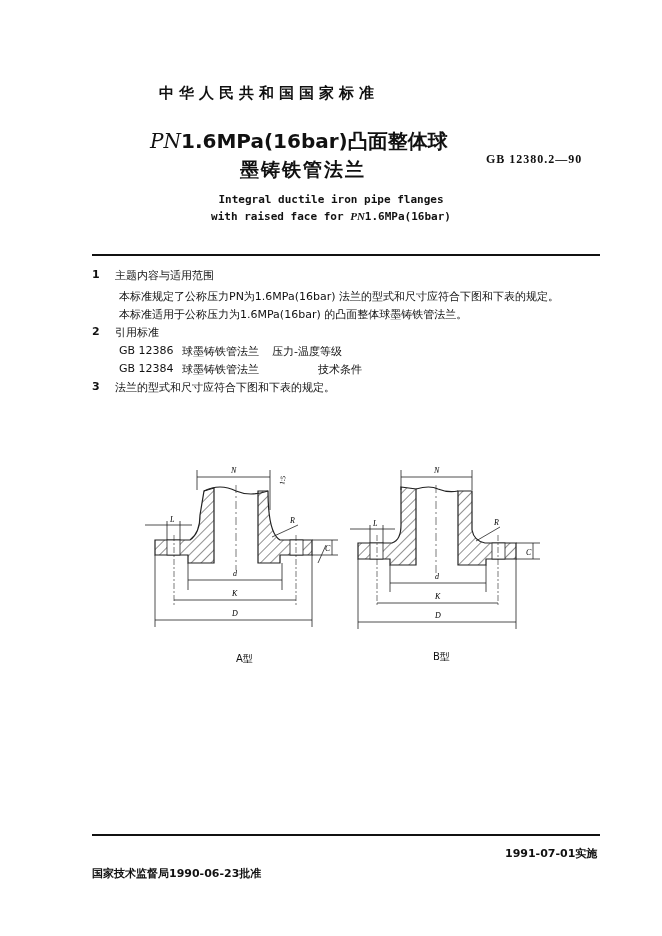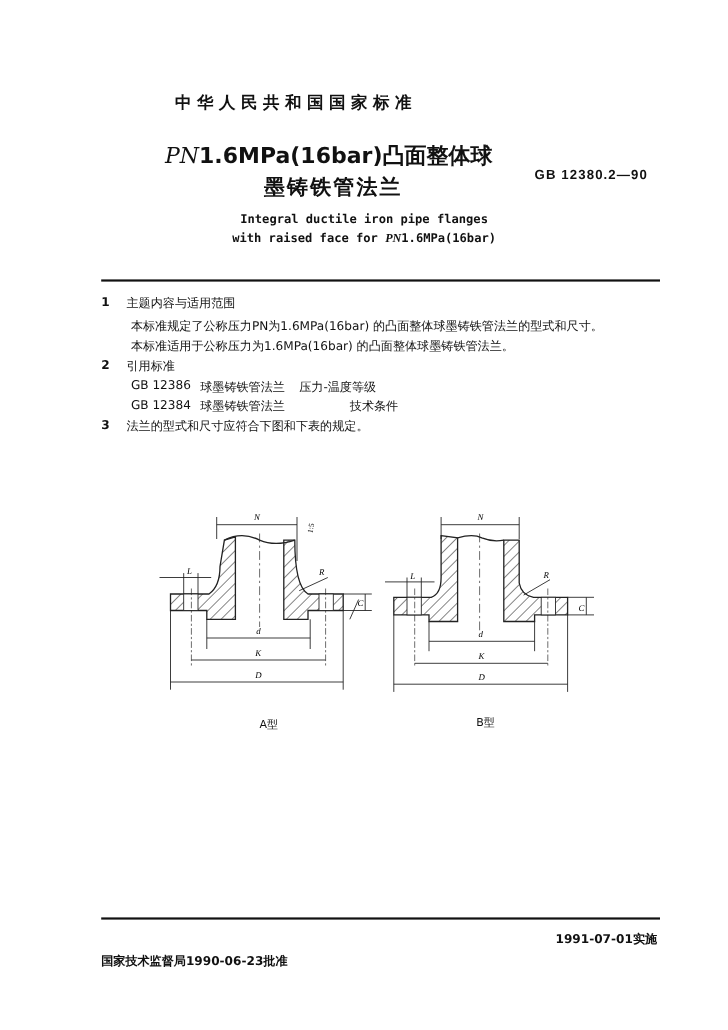--- a/index.html
+++ b/index.html
@@ -2,21 +2,21 @@
 <html><head>
 <meta charset="utf-8">
 <style>
   html,body{margin:0;padding:0;background:#fff;}
   body{width:662px;height:936px;position:relative;overflow:hidden;color:#111;font-family:"DejaVu Sans","Liberation Sans",sans-serif;}
   .abs{position:absolute;}
   .national{left:0;width:538px;top:84px;text-align:center;font-size:15px;font-weight:bold;letter-spacing:5px;}
   .title1{left:150px;top:128px;font-size:20px;font-weight:bold;white-space:nowrap;}
   .title1 i{font-family:"DejaVu Serif","Liberation Serif",serif;font-style:italic;font-weight:normal;}
   .title2{left:240px;top:157px;font-size:19px;font-weight:bold;letter-spacing:2px;}
-  .code{left:486px;top:152px;font-size:12px;font-weight:bold;font-family:Liberation Sans, sans-serif;letter-spacing:1px;white-space:nowrap;}
+  .code{left:486px;top:152px;font-size:12px;font-weight:bold;font-family:Liberation Serif, serif;letter-spacing:1px;white-space:nowrap;}
   .en{left:0;width:662px;text-align:center;font-size:11px;font-weight:bold;font-family:"DejaVu Sans Mono","Liberation Mono",monospace;}
   .en1{top:193px;}
   .en2{top:210px;}
   .en i{font-family:"Liberation Serif",serif;}
   .rule{height:0;border-top:2px solid #111;}
   .body-text{font-size:11px;white-space:nowrap;}
   .secnum{font-weight:bold;font-size:11px;}
   .caption{font-size:10px;font-weight:normal;}
   .footer{font-size:11px;font-weight:bold;white-space:nowrap;}
 </style>
@@ -29,21 +29,21 @@
 <div class="abs title2">墨铸铁管法兰</div>
 <div class="abs code">GB 12380.2—90</div>
 
 <div class="abs en en1">Integral ductile iron pipe flanges</div>
 <div class="abs en en2"><span>with raised face for </span><i>PN</i><span>1.6MPa(16bar)</span></div>
 
 <div class="abs rule" style="left:92px;top:254px;width:508px;"></div>
 
 <div class="abs secnum" style="left:92px;top:268px;">1</div>
 <div class="abs body-text" style="left:115px;top:268px;">主题内容与适用范围</div>
-<div class="abs body-text" style="left:119px;top:289px;">本标准规定了公称压力PN为1.6MPa(16bar) 的凸面整体球墨铸铁管法兰的型式和尺寸。</div>
+<div class="abs body-text" style="left:119px;top:289px;">本标准规定了公称压力PN为1.6MPa(16bar) 法兰的型式和尺寸应符合下图和下表的规定。</div>
 <div class="abs body-text" style="left:119px;top:307px;text-align:right;">本标准适用于公称压力为1.6MPa(16bar) 的凸面整体球墨铸铁管法兰。</div>
 
 <div class="abs secnum" style="left:92px;top:325px;">2</div>
 <div class="abs body-text" style="left:115px;top:325px;">引用标准</div>
 <div class="abs body-text" style="left:119px;top:344px;">GB 12386</div>
 <div class="abs body-text" style="left:182px;top:344px;">球墨铸铁管法兰</div>
 <div class="abs body-text" style="left:272px;top:344px;">压力-温度等级</div>
 <div class="abs body-text" style="left:119px;top:362px;">GB 12384</div>
 <div class="abs body-text" style="left:182px;top:362px;">球墨铸铁管法兰</div>
 <div class="abs body-text" style="left:272px;top:362px;margin-left:46px;">技术条件</div>

